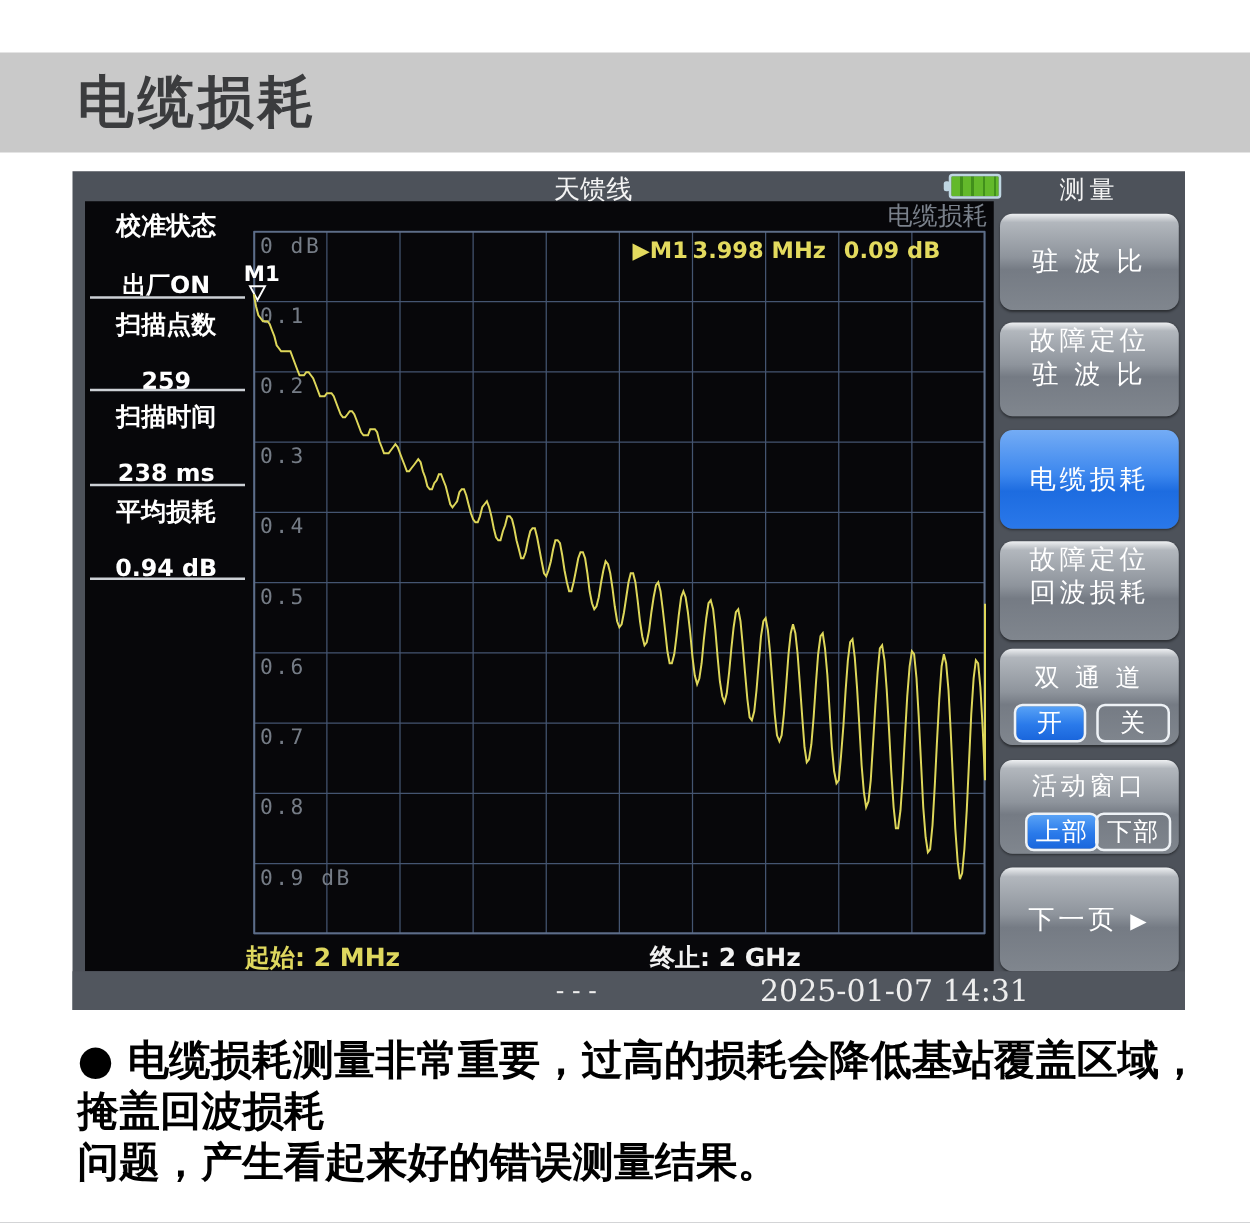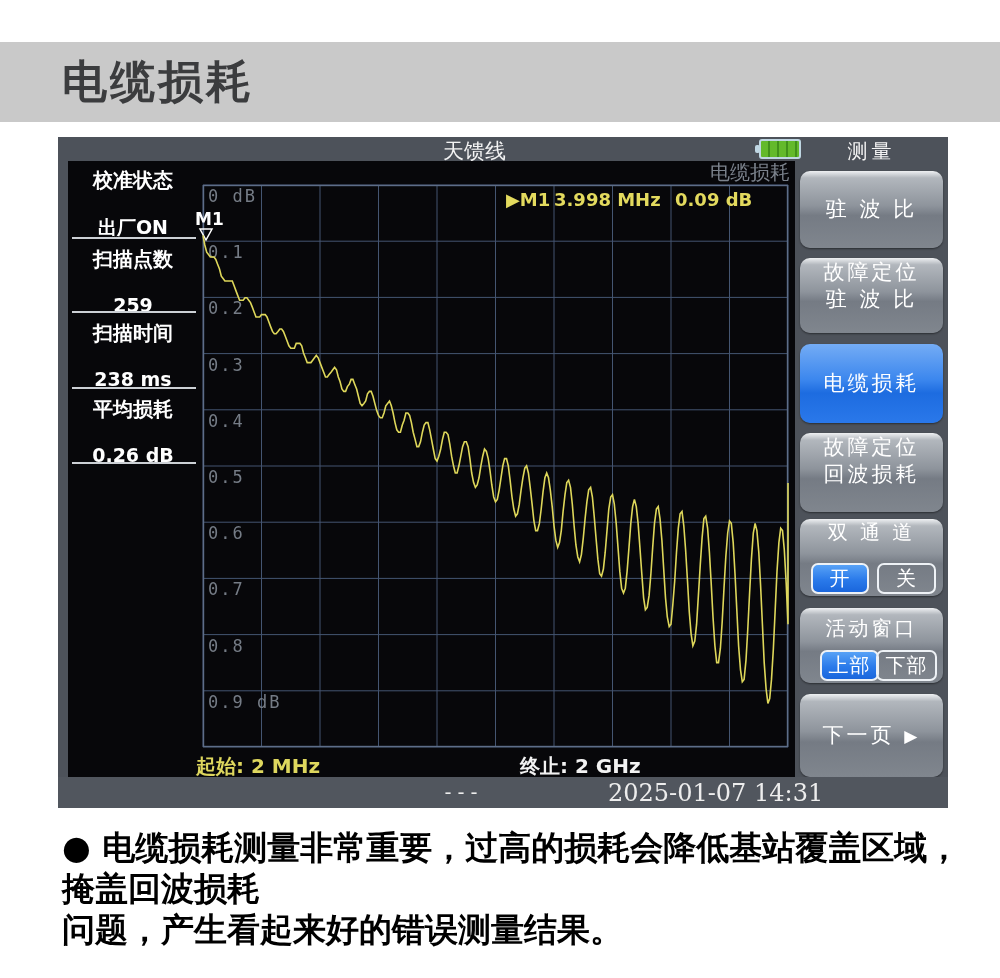--- a/index.html
+++ b/index.html
@@ -40,21 +40,21 @@
 
   
   .rmenu{position:absolute;left:737px;top:24px;width:153px;height:616px}
   .btn{position:absolute;left:5px;width:143px;border-radius:10px;color:#fff;text-align:center;
     letter-spacing:3px;font-size:21px;
     background:linear-gradient(180deg,#eef0f2 0%,#b2b7bd 9%,#8e949c 45%,#757b84 58%,#80868e 100%);
     box-shadow:0 1px 2px rgba(0,0,0,.45)}
   .btn.active{background:linear-gradient(180deg,#74acf5 0%,#3c87ee 45%,#1d6ce0 62%,#2a78ea 100%)}
   .btn .one-line{display:block}
   .btn .two-line{display:block;line-height:27px;padding-top:1px}
-  .btn-sub-label{display:block;font-size:20px;}
+  .btn-sub-label{display:block;font-size:20px;padding-top:10px}
   .subbtn{position:absolute;height:31px;border:2px solid #eef2f6;border-radius:7px;
     color:#fff;font-size:20px;line-height:26px;text-align:center;letter-spacing:1px;
     background:transparent}
   .subbtn.on{background:linear-gradient(180deg,#58a2f6 0%,#2a7aea 55%,#1a66dc 100%)}
 
   
   .statusbar{position:absolute;left:0;top:640px;width:890px;height:31px;background:#51565e;color:#ededed}
   .status-left{position:absolute;left:384px;top:3px;font-size:20px;letter-spacing:1px;
     font-family:"DejaVu Sans Mono",monospace}
   .status-date{position:absolute;left:550px;top:2px;font-size:24px;
@@ -95,21 +95,21 @@
       <div class="param-value">259</div>
     </div>
     <div class="divider" style="top:150px"></div>
     <div class="param" style="top:159px">
       <div class="param-label">扫描时间</div>
       <div class="param-value">238 ms</div>
     </div>
     <div class="divider" style="top:226px"></div>
     <div class="param" style="top:235px">
       <div class="param-label">平均损耗</div>
-      <div class="param-value">0.26 dB</div>
+      <div class="param-value">0.94 dB</div>
     </div>
     <div class="divider" style="top:301px"></div>
 
     <svg id="plot-svg" class="plot" viewBox="0 0 585 562">
         <line x1="0" y1="0" x2="0" y2="562" stroke="#445571" stroke-width="1"></line>
         <line x1="58.5" y1="0" x2="58.5" y2="562" stroke="#445571" stroke-width="1"></line>
         <line x1="117" y1="0" x2="117" y2="562" stroke="#445571" stroke-width="1"></line>
         <line x1="175.5" y1="0" x2="175.5" y2="562" stroke="#445571" stroke-width="1"></line>
         <line x1="234" y1="0" x2="234" y2="562" stroke="#445571" stroke-width="1"></line>
         <line x1="292.5" y1="0" x2="292.5" y2="562" stroke="#445571" stroke-width="1"></line>

